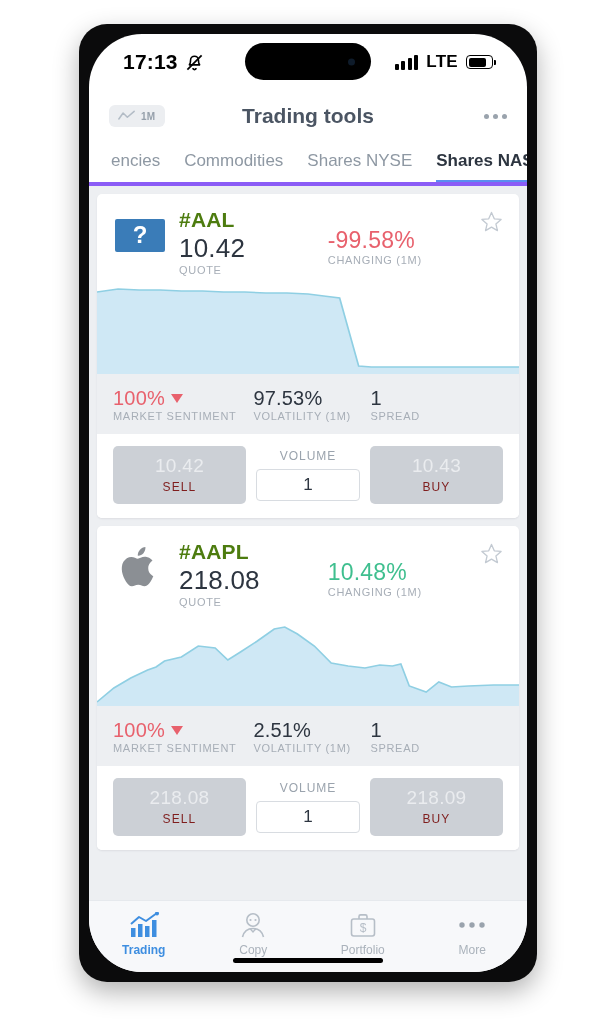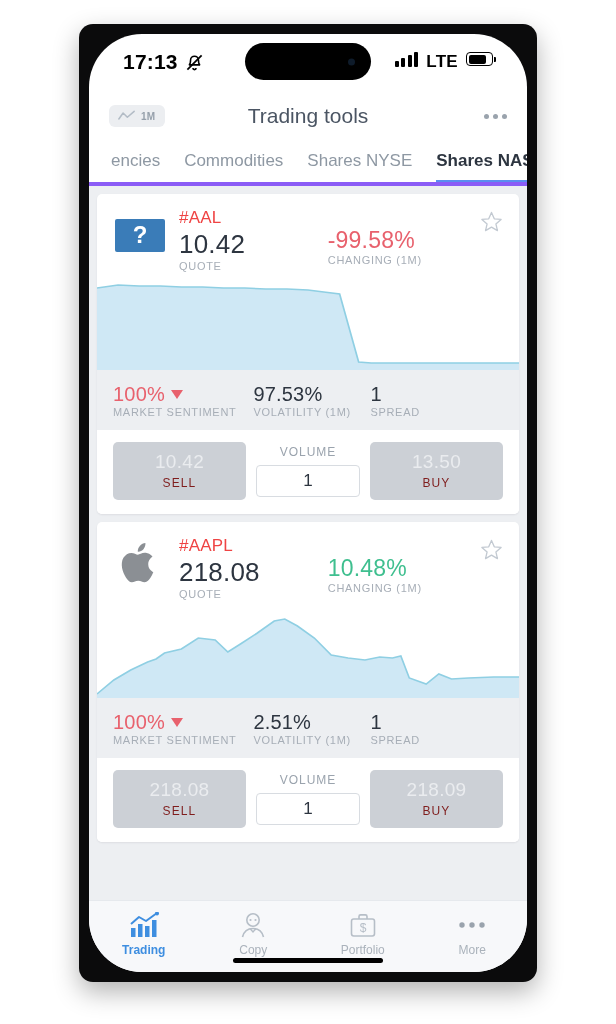--- a/index.html
+++ b/index.html
@@ -10,21 +10,21 @@
     overflow:hidden;
   }
   .stage { position:relative; width:616px; height:1024px; background:#fff; }
 
   
   .phone {
     position:absolute;
     left:79px; top:24px;
     width:458px; height:958px;
     background:#0b0b0c;
-    border-radius:14px;
+    border-radius:28px;
     box-shadow:0 10px 26px rgba(0,0,0,.30);
     padding:10px;
   }
   .screen {
     position:relative;
     width:100%; height:100%;
     background:#ffffff;
     border-radius:53px;
     overflow:hidden;
   }
@@ -34,21 +34,21 @@
     position:relative; height:56px;
     display:flex; align-items:center;
     padding:0 34px;
   }
   .sb-time {
     font-size:21px; font-weight:bold; color:#000;
     letter-spacing:.2px; display:flex; align-items:center; gap:7px;
   }
   .mute-icon { display:block; }
   .sb-right {
-    margin-left:auto; display:flex; gap:8px;
+    margin-left:auto; display:flex; align-items:center; gap:8px;
   }
   .sb-lte { font-size:17px; font-weight:bold; color:#000; letter-spacing:.3px; }
   .bars { display:flex; align-items:flex-end; gap:2.5px; height:15px; }
   .bars i { display:block; width:4px; background:#000; border-radius:1px; }
   .bars i:nth-child(1){height:6px;} .bars i:nth-child(2){height:9px;}
   .bars i:nth-child(3){height:12px;} .bars i:nth-child(4){height:15px;}
   .batt {
     width:27px; height:14px; border:1.6px solid #000; border-radius:4px;
     position:relative; display:flex; align-items:center; padding:1.5px;
   }
@@ -72,21 +72,21 @@
     display:flex; align-items:center; padding:0 20px;
   }
   .chip {
     display:flex; align-items:center; gap:6px;
     background:#eceef1; border-radius:6px;
     padding:5px 9px;
   }
   .chip span { font-size:10px; font-weight:bold; color:#96a0ab; letter-spacing:.3px; }
   .apptitle {
     position:absolute; left:0; right:0; text-align:center;
-    font-size:21px; font-weight:normal; color:#4b5563; pointer-events:none;
+    font-size:21px; font-weight:bold; color:#4b5563; pointer-events:none;
   }
   .dots-btn { margin-left:auto; display:flex; gap:4px; align-items:center; }
   .dots-btn i { width:5px; height:5px; border-radius:50%; background:#9aa3ad; display:block; }
 
   
   .tabs {
     display:flex; align-items:flex-end; gap:24px;
     padding:0 2px 0 22px; height:44px;
     border-bottom:4px solid #8b5cf6;
     overflow:hidden; white-space:nowrap;
@@ -110,21 +110,21 @@
   .card-head { display:flex; align-items:flex-start; padding:14px 16px 6px 16px; }
   .logo { width:54px; height:54px; flex:none; display:flex; align-items:center; justify-content:center; }
   .logo-q {
     width:50px; height:33px; background:#3a7cb8; border-radius:2px;
     color:#fff; font-size:24px; font-weight:bold;
     display:flex; align-items:center; justify-content:center;
   }
   .head-main { flex:1; padding-left:12px; display:flex; }
   .hm-left { flex:1; }
   .hm-right { width:47%; }
-  .ticker { font-size:17px; font-weight:normal; color:#ef4444; letter-spacing:.2px; }
+  .ticker { font-size:21px; font-weight:bold; color:#4d7c0f; letter-spacing:.2px; }
   .quote { font-size:26px; color:#2d3540; margin-top:1px; letter-spacing:.2px; }
   .chg { font-size:23px; margin-top:19px; letter-spacing:.2px; }
   .chg.neg { color:#e8616d; }
   .chg.pos { color:#3fbf8f; }
   .sublabel { font-size:11px; color:#a7aeb7; letter-spacing:.7px; }
   .star { margin-left:auto; padding-top:2px; }
 
   .chartbox { height:90px; margin-top:2px; }
   .chartbox svg { display:block; width:100%; height:100%; }
 
@@ -279,21 +279,21 @@
           <div class="trade">
             <div class="tbtn">
               <div class="p">10.42</div>
               <div class="l">SELL</div>
             </div>
             <div class="vol">
               <div class="vl">VOLUME</div>
               <div class="vi">1</div>
             </div>
             <div class="tbtn">
-              <div class="p">13.50</div>
+              <div class="p">10.43</div>
               <div class="l">BUY</div>
             </div>
           </div>
         </div>
 
         <div class="card">
           <div class="card-head">
             <div class="logo">
               <svg width="46" height="52" viewBox="0 0 42 48">
                 <path d="M28.6 25.1c0-4.6 3.7-6.8 3.9-6.9-2.1-3.1-5.4-3.5-6.6-3.6-2.8-.3-5.5 1.7-6.9 1.7-1.4 0-3.6-1.6-5.9-1.6-3 .05-5.8 1.8-7.4 4.5-3.2 5.5-.8 13.6 2.3 18.1 1.5 2.2 3.3 4.6 5.6 4.5 2.2-.1 3.1-1.4 5.8-1.4 2.7 0 3.5 1.4 5.9 1.4 2.4-.05 4-2.2 5.5-4.4 1.7-2.5 2.4-4.9 2.5-5.1-.05-.05-4.7-1.8-4.7-7.2z" fill="#8b8f94"></path>

